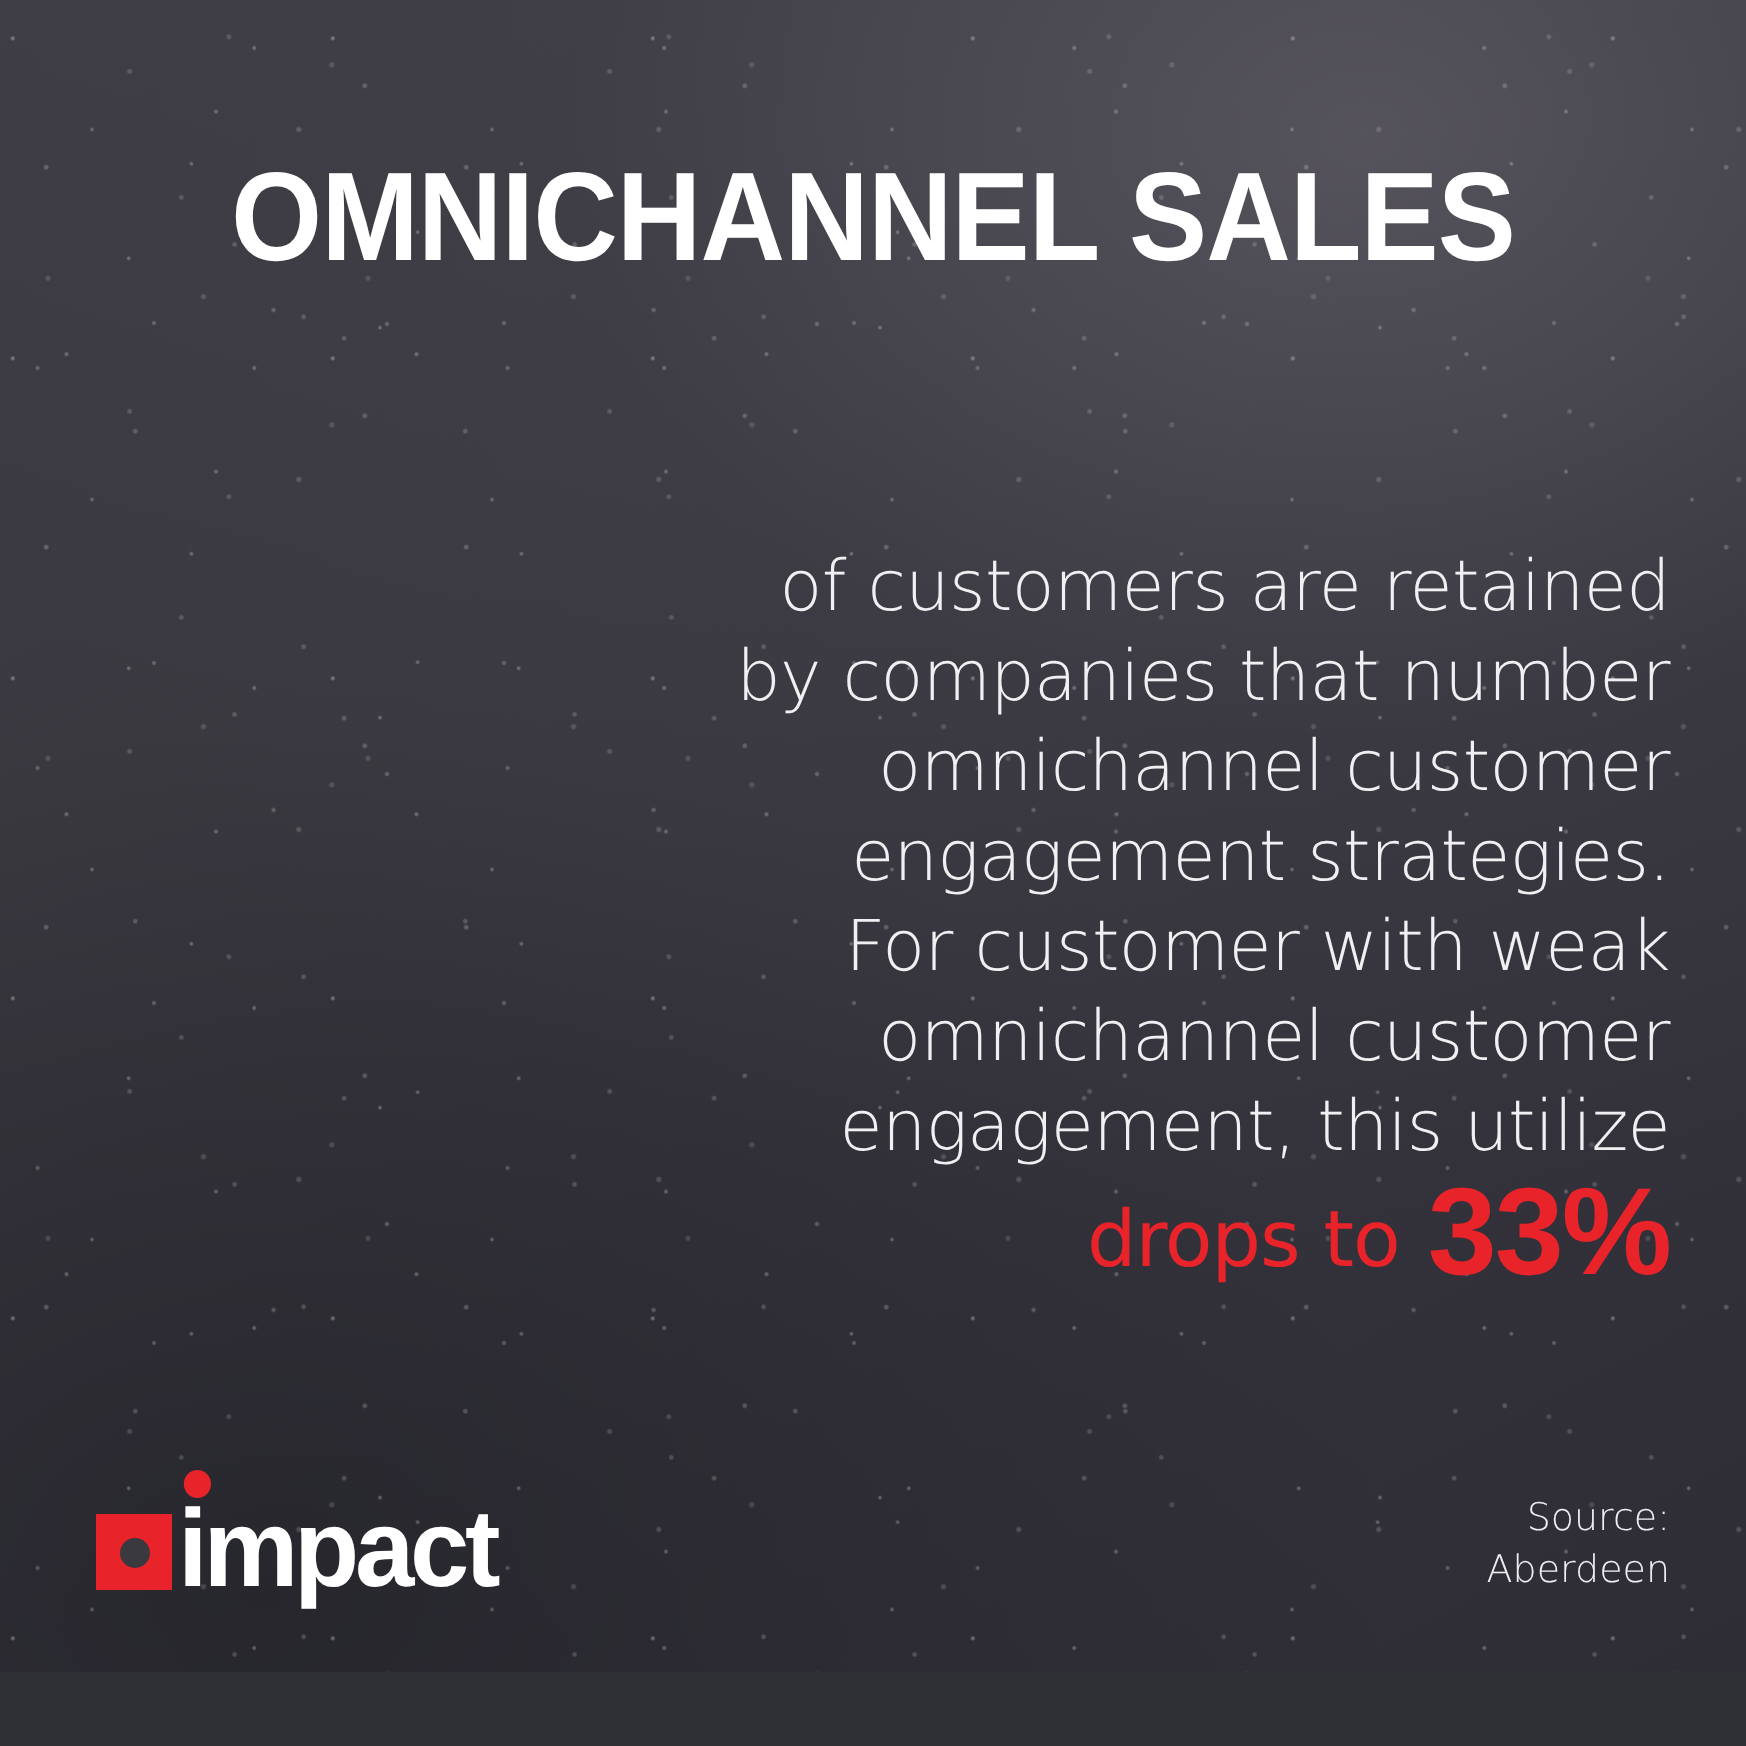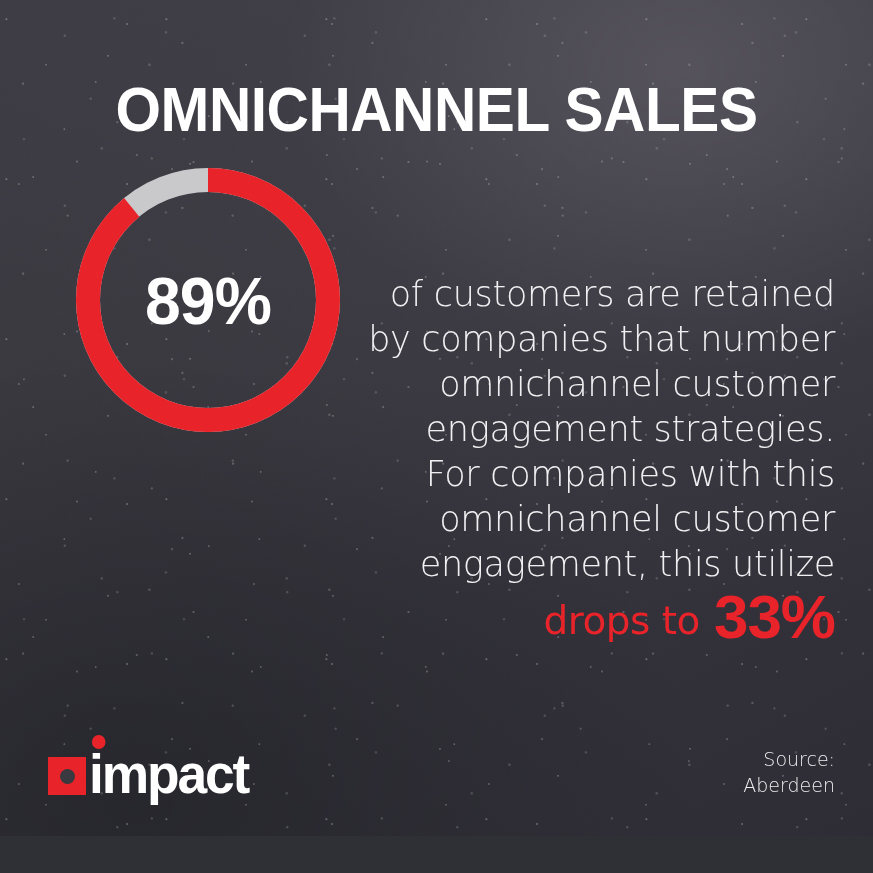--- a/index.html
+++ b/index.html
@@ -216,36 +216,27 @@
 </style>
 </head>
 <body>
 
 <div class="canvas">
 
   <div class="grain"></div>
 
   <h1 class="title">OMNICHANNEL SALES</h1>
 
-  <div class="donut-wrap">
-    <svg class="donut-svg" viewBox="0 0 264 264">
-
-      <circle cx="132" cy="132" r="120" fill="none" stroke="#c9c9cc" stroke-width="24"></circle>
-
-      <circle cx="132" cy="132" r="120" fill="none" stroke="#e8232a" stroke-width="24" stroke-dasharray="671.04 82.94" stroke-dashoffset="0" transform="rotate(-90 132 132)"></circle>
-    </svg>
-    <div class="donut-value">89%</div>
-  </div>
 
   <div class="body-copy">
     <p>of customers are retained</p>
     <p>by companies that number</p>
     <p>omnichannel customer</p>
     <p>engagement strategies.</p>
-    <p>For companies with this</p>
+    <p>For customer with weak</p>
     <p>omnichannel customer</p>
     <p>engagement, this utilize</p>
     <p class="drops-line">
       <span class="drops-label">drops to</span><span class="drops-value">33%</span>
     </p>
   </div>
 
   <div class="logo">
     <div class="logo-mark">
       <div class="logo-mark-hole"></div>

